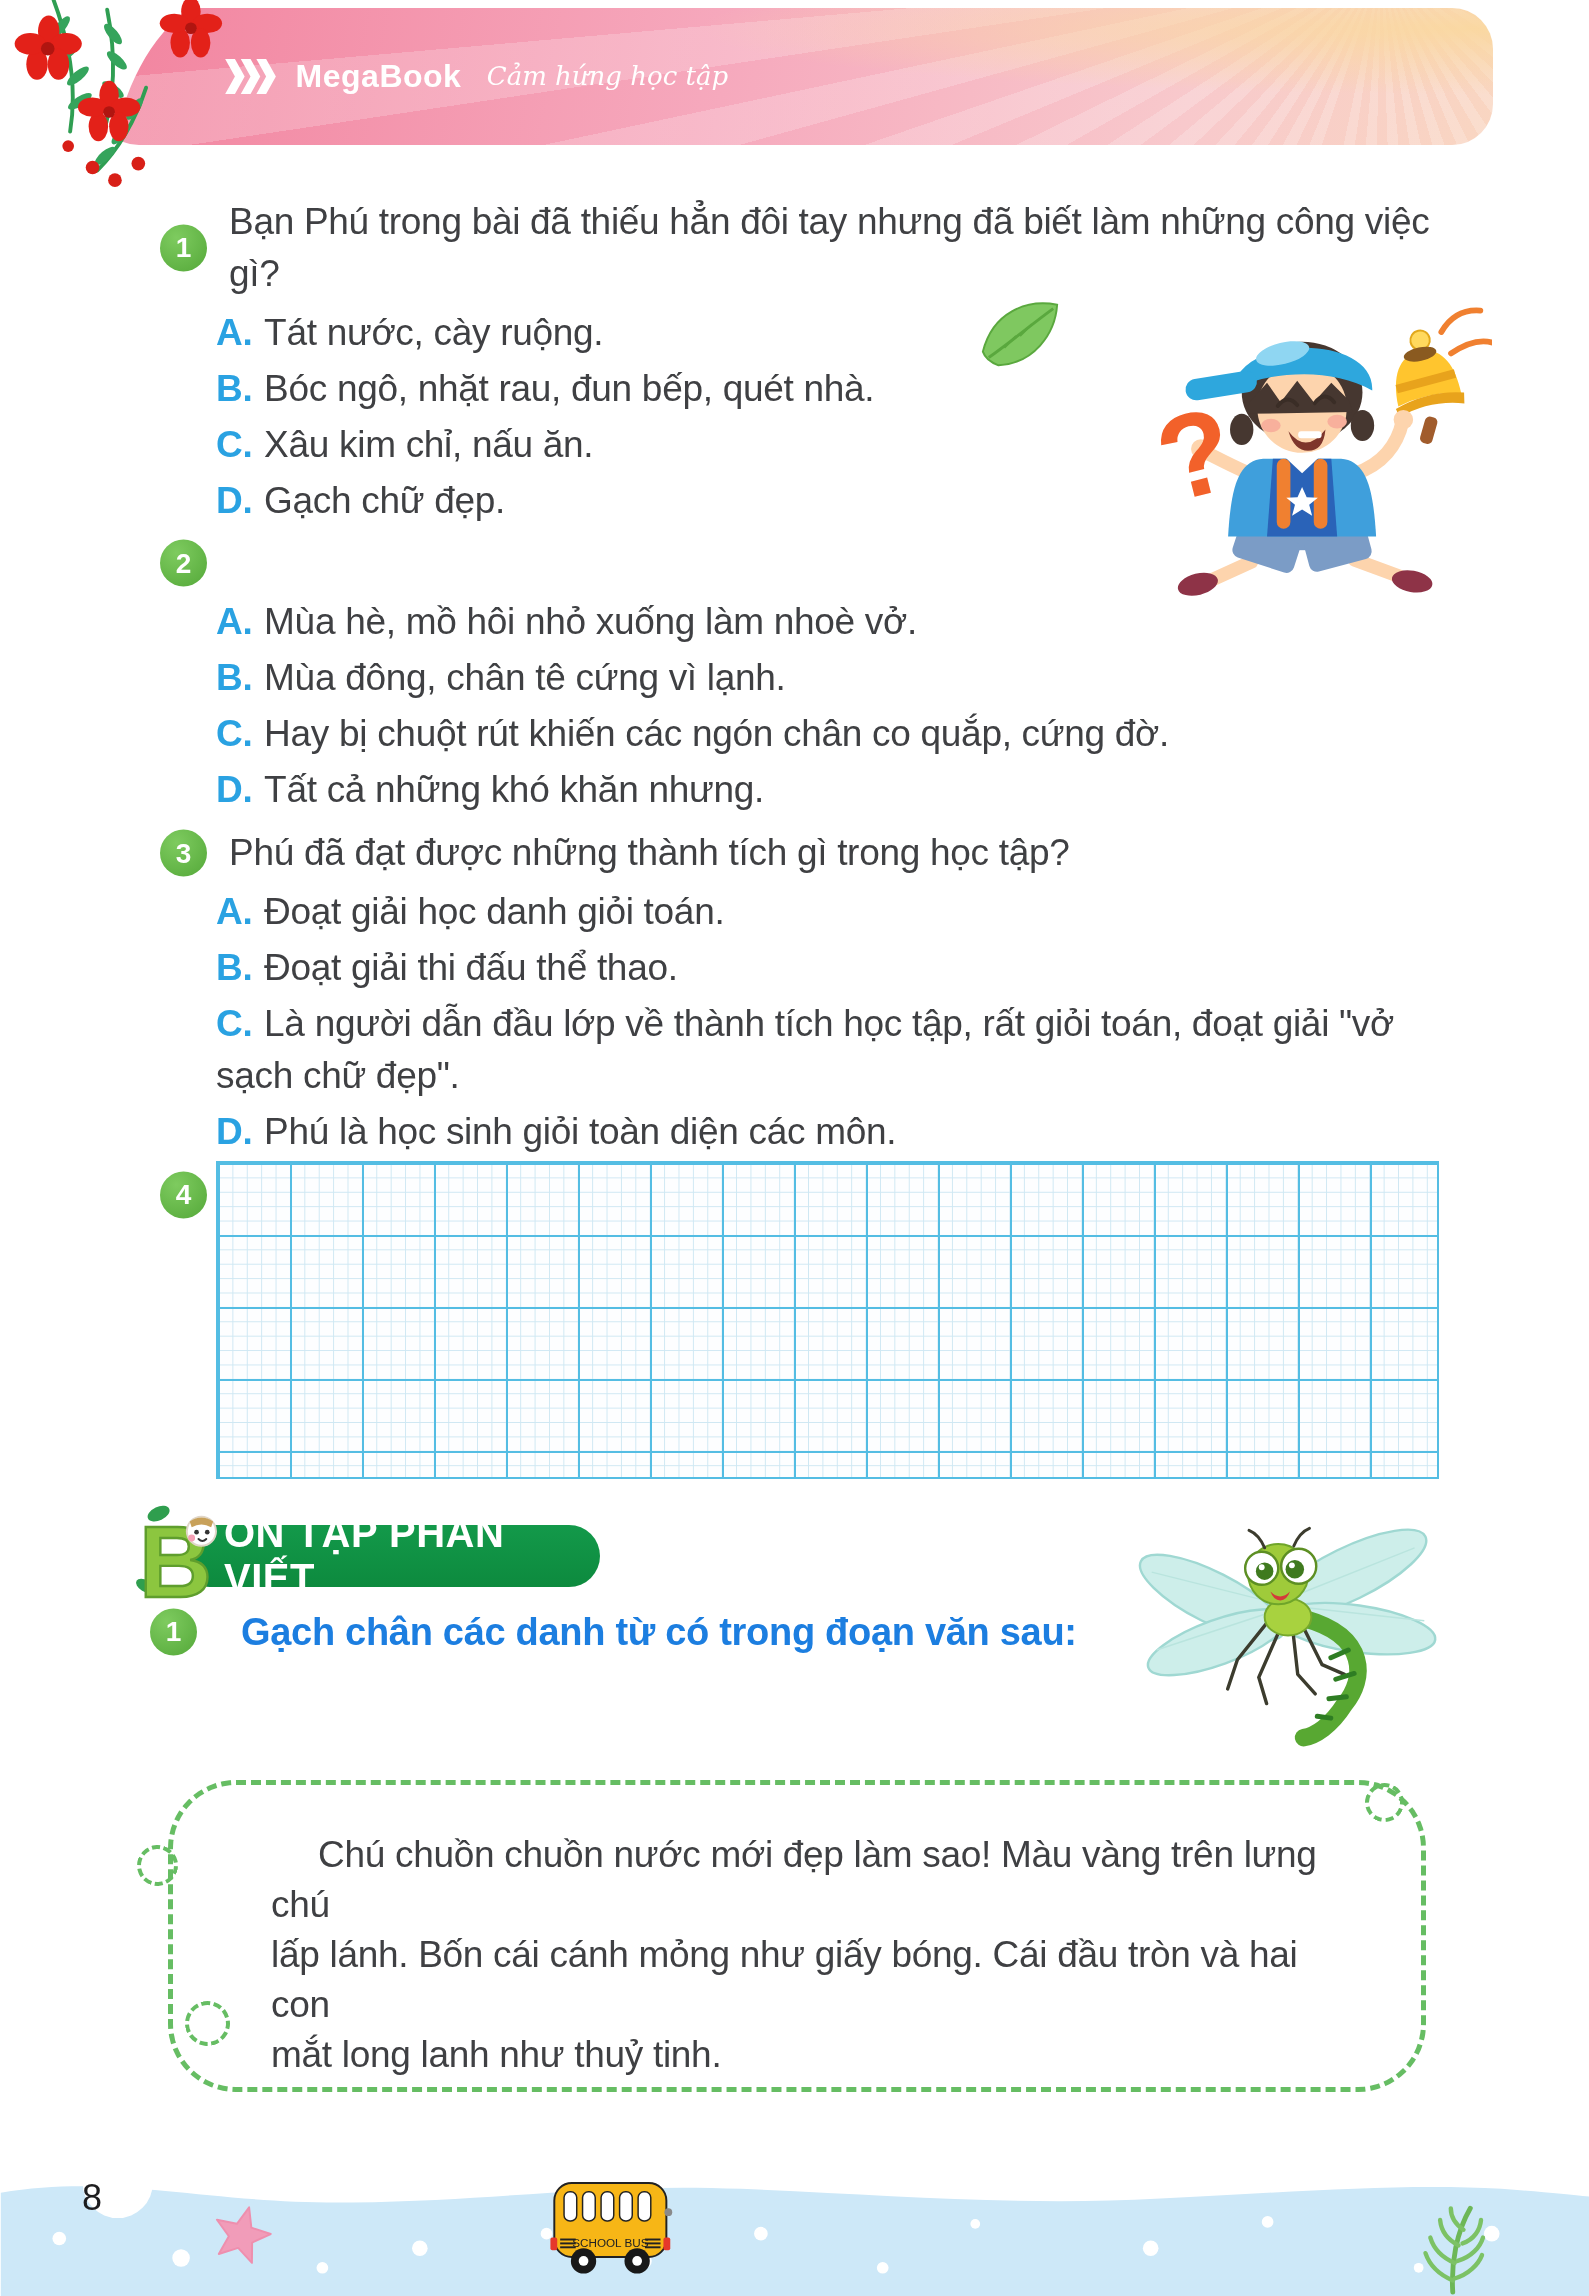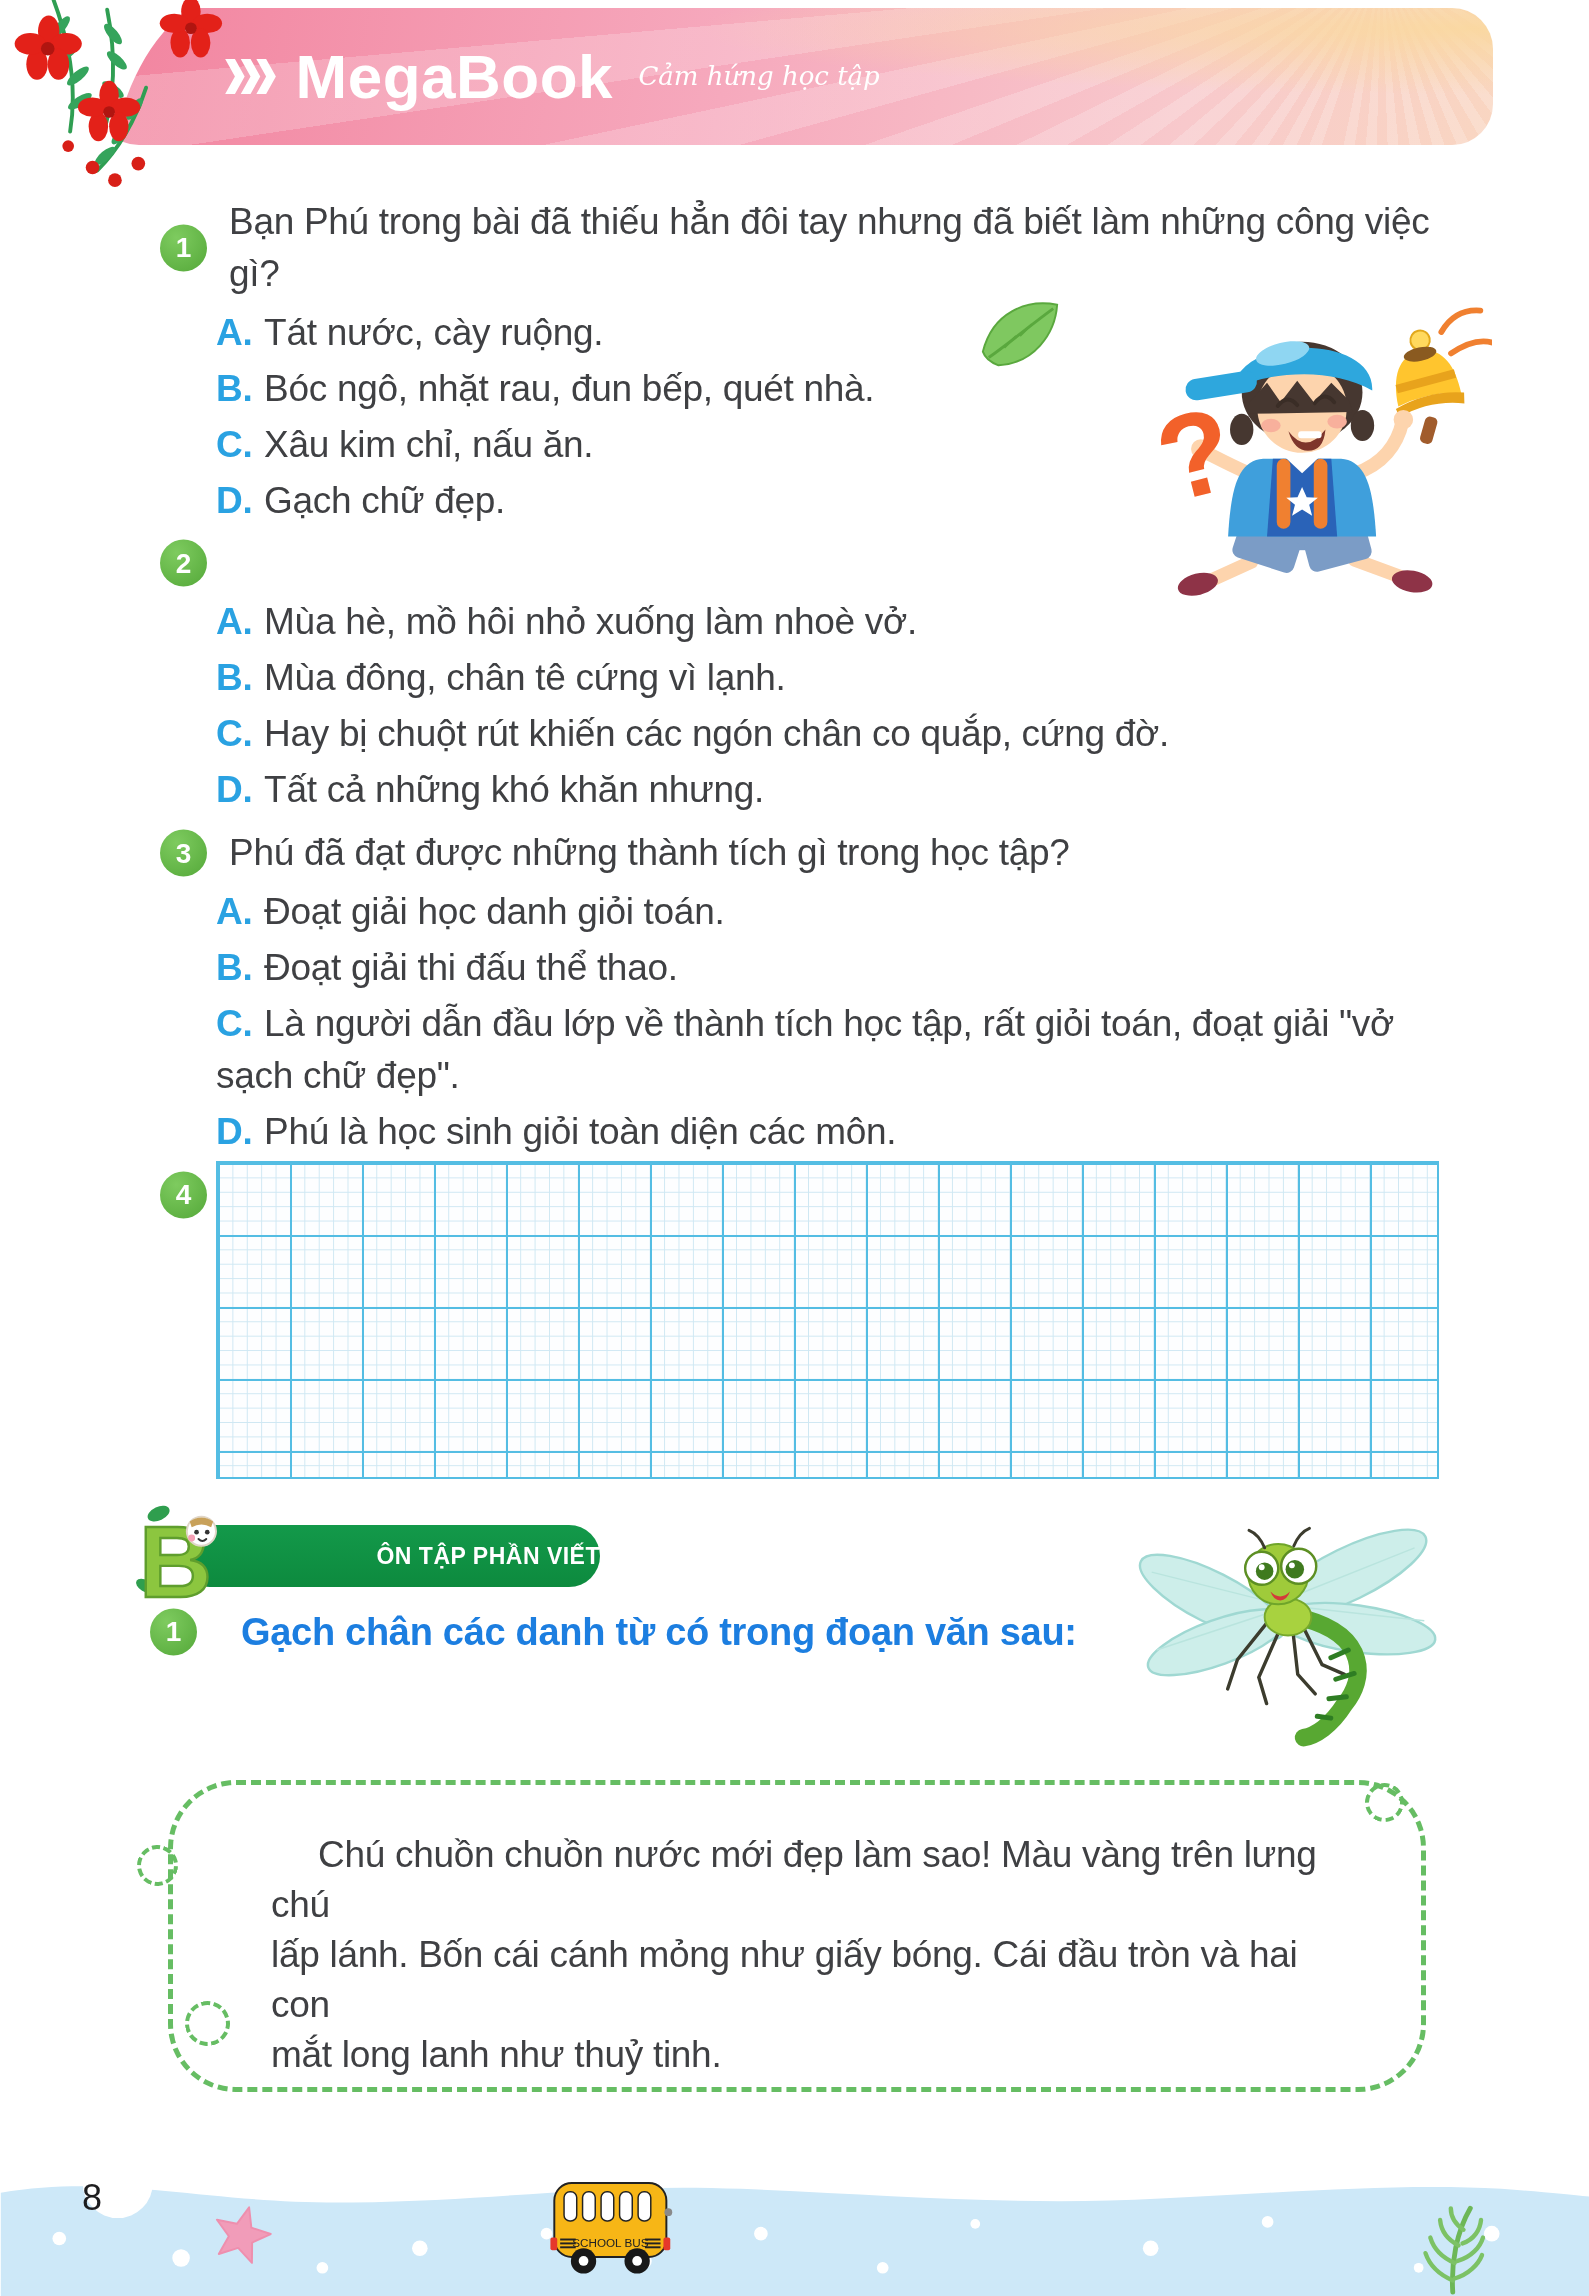--- a/index.html
+++ b/index.html
@@ -16,21 +16,21 @@
     border-radius:41px;
     background:
       radial-gradient(ellipse at 99% 15%, rgba(250,216,160,0.95), rgba(250,216,160,0) 40%),
       repeating-conic-gradient(from 195deg at 92% -30%, rgba(255,255,255,0) 0deg 3.5deg, rgba(255,255,255,0.20) 3.5deg 7deg),
       linear-gradient(100deg,#f2849f 0%,#f6a9bd 45%,#f8c9cc 78%,#f9d6c1 100%);
   }
   .logo-row {
     position:absolute; left:125px; top:0; height:137px;
     display:flex; align-items:center; gap:15.6px;
   }
-  .brand { color:#ffffff; font-weight:bold; font-size:62px; letter-spacing:0.5px; }
+  .brand { color:#ffffff; font-weight:bold; font-size:32px; letter-spacing:0.5px; }
   .tagline { color:#ffffff; font-style:italic; font-size:26px; font-family:"DejaVu Serif",serif; margin-left:9.8px; }
   .flowers { position:absolute; left:0; top:0; z-index:5; }
   
   .section-a { position:absolute; left:156px; top:187px; width:1312px; }
   .row { position:relative; padding:2px 0; min-height:56px; line-height:52px; font-size:37px; letter-spacing:-0.3px; }
   .q-row { padding-left:73px; margin-top:6.8px; margin-bottom:2.9px; font-size:37px; }
   .opt-row { padding-left:60px; }
   .badge {
     position:absolute; left:3.9px; top:50%; transform:translateY(-50%);
     width:47px; height:47px; border-radius:50%;
@@ -50,21 +50,21 @@
       linear-gradient(to bottom,#cfe8f3 1px,transparent 1px);
     background-size:72px 100%, 100% 72px, 14.4px 100%, 100% 14.4px;
   }
   
   .b-icon { position:absolute; left:131px; top:1502px; z-index:3; }
   .b-banner {
     position:absolute; left:195px; top:1525px; width:405px; height:62px; z-index:2;
     background:linear-gradient(#13994a,#0d8a3e);
     border-radius:15.6px 33px 33px 15.6px;
     display:flex; align-items:center; justify-content:flex-end;
-    color:#ffffff; font-weight:bold; font-size:23px; letter-spacing:0.5px;
+    color:#ffffff; font-weight:bold; font-size:40px; letter-spacing:0.5px;
     padding-left:29px;
   }
   .b-question { position:absolute; left:146px; top:1597px; width:1073px; }
   .b-question .row { font-weight:bold; color:#1c7ee0; padding-left:95px; font-size:38px; }
   
   .dashed-box {
     position:absolute; left:168px; top:1780px; width:1258px; height:312px;
     border:5.9px dashed #66bd63; border-radius:68px;
     padding:45px 94px 0 98px;
     font-size:37px; line-height:50px; letter-spacing:-0.3px;

